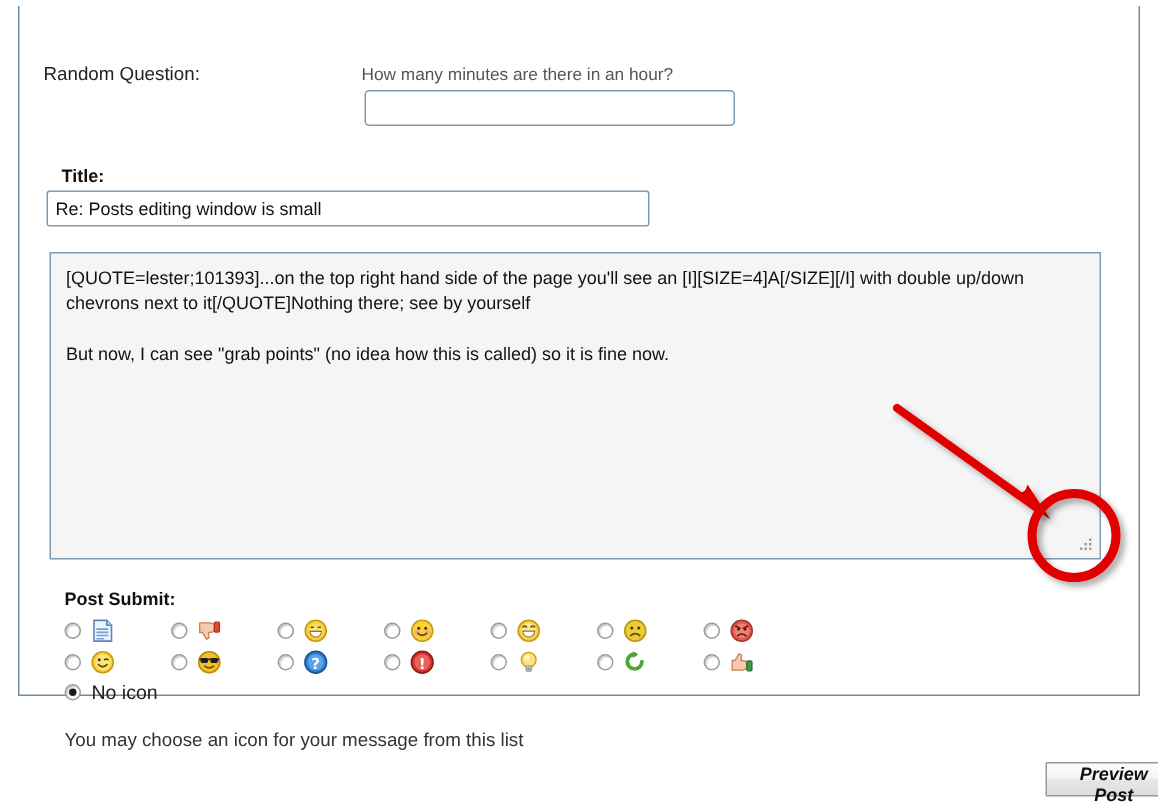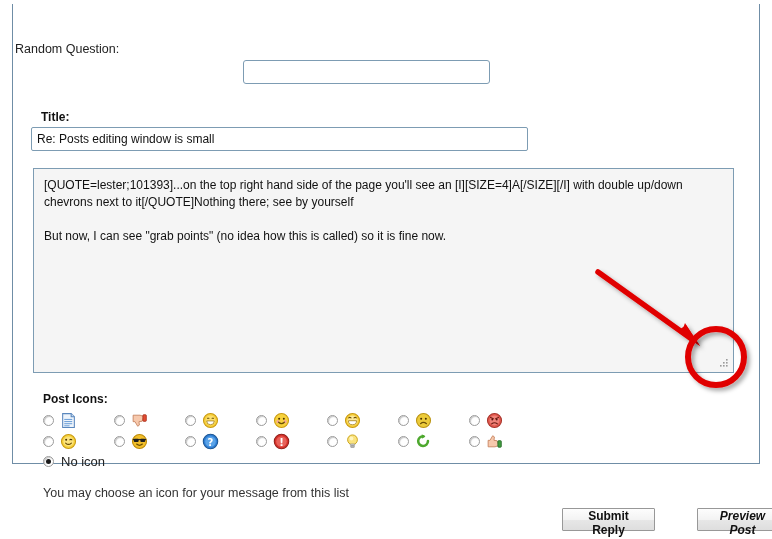--- a/index.html
+++ b/index.html
@@ -58,21 +58,21 @@
   }
 
   
   .label-bold {
     font-weight: bold;
     font-size: 12px;
     color: #111111;
   }
   #rq-label {
     position: absolute;
-    left: 2px;
+    left: 16px;
     top: 38px;
     font-weight: normal;
     font-size: 12.5px;
     color: #222222;
   }
   #rq-question {
     position: absolute;
     left: 228px;
     top: 40px;
     font-size: 11.5px;
@@ -97,21 +97,21 @@
   
   #title-label {
     position: absolute;
     left: 28px;
     top: 106px;
   }
   #title-input {
     position: absolute;
     left: 18px;
     top: 123px;
-    width: 497px;
+    width: 402px;
     height: 24px;
     box-sizing: border-box;
     border: 1px solid #7d9cb3;
     border-radius: 2px;
     background: #ffffff;
     font-family: "Liberation Sans", sans-serif;
     font-size: 12px;
     color: #111111;
     padding: 2px 5px;
     outline: none;
@@ -259,20 +259,21 @@
 </style>
 </head>
 <body>
 
 <div id="panel">
 
 
   <div id="panel-body">
 
     <div id="rq-label">Random Question:</div>
+    <div id="rq-question">How many minutes are there in an hour?</div>
     <input id="rq-input" type="text" value="" style="">
 
     <div id="title-label" class="label-bold">Title:</div>
     <input id="title-input" type="text" value="Re: Posts editing window is small" style="">
 
     <div id="message-wrap">
       <textarea id="message-area" style="">[QUOTE=lester;101393]...on the top right hand side of the page you'll see an [I][SIZE=4]A[/SIZE][/I] with double up/down chevrons next to it[/QUOTE]Nothing there; see by yourself
 
 But now, I can see "grab points" (no idea how this is called) so it is fine now.</textarea>
       <svg id="resize-grip" viewBox="0 0 14 14">
@@ -280,21 +281,21 @@
           <rect x="9" y="3" width="1.6" height="1.6"></rect>
           <rect x="6" y="6" width="1.6" height="1.6"></rect>
           <rect x="9" y="6" width="1.6" height="1.6"></rect>
           <rect x="3" y="9" width="1.6" height="1.6"></rect>
           <rect x="6" y="9" width="1.6" height="1.6"></rect>
           <rect x="9" y="9" width="1.6" height="1.6"></rect>
         </g>
       </svg>
     </div>
 
-    <div id="posticons-label" class="label-bold">Post Icons:</div>
+    <div id="posticons-label" class="label-bold">Post Submit:</div>
 
     <div id="icons-grid">
 
       <div class="icon-row">
         <label class="icon-cell">
           <span class="radio"></span>
           <svg class="pic" viewBox="0 0 16 16">
             <path d="M2.5 1.5h8l3 3v10h-11z" fill="#eef4fb" stroke="#5a87bd" stroke-width="1"></path>
             <path d="M10.5 1.5v3h3" fill="#c9dcf0" stroke="#5a87bd" stroke-width="1"></path>
             <g stroke="#6fa0d8" stroke-width="1">
@@ -444,21 +445,20 @@
       <span class="radio checked"></span>
       <span id="noicon-label">No icon</span>
     </div>
 
     <div id="icons-help">You may choose an icon for your message from this list</div>
 
   </div>
 </div>
 
 <div id="footer">
-  <button id="btn-submit" class="btn">Submit Reply</button>
   <button id="btn-preview" class="btn">Preview Post</button>
 </div>
 
 <svg id="annotation" viewBox="0 0 772 539">
   <defs>
     <filter id="annShadow" x="-40%" y="-40%" width="200%" height="200%">
       <feDropShadow dx="3" dy="3" stdDeviation="2.2" flood-color="#000000" flood-opacity="0.33"></feDropShadow>
     </filter>
   </defs>
   <g filter="url(#annShadow)">

